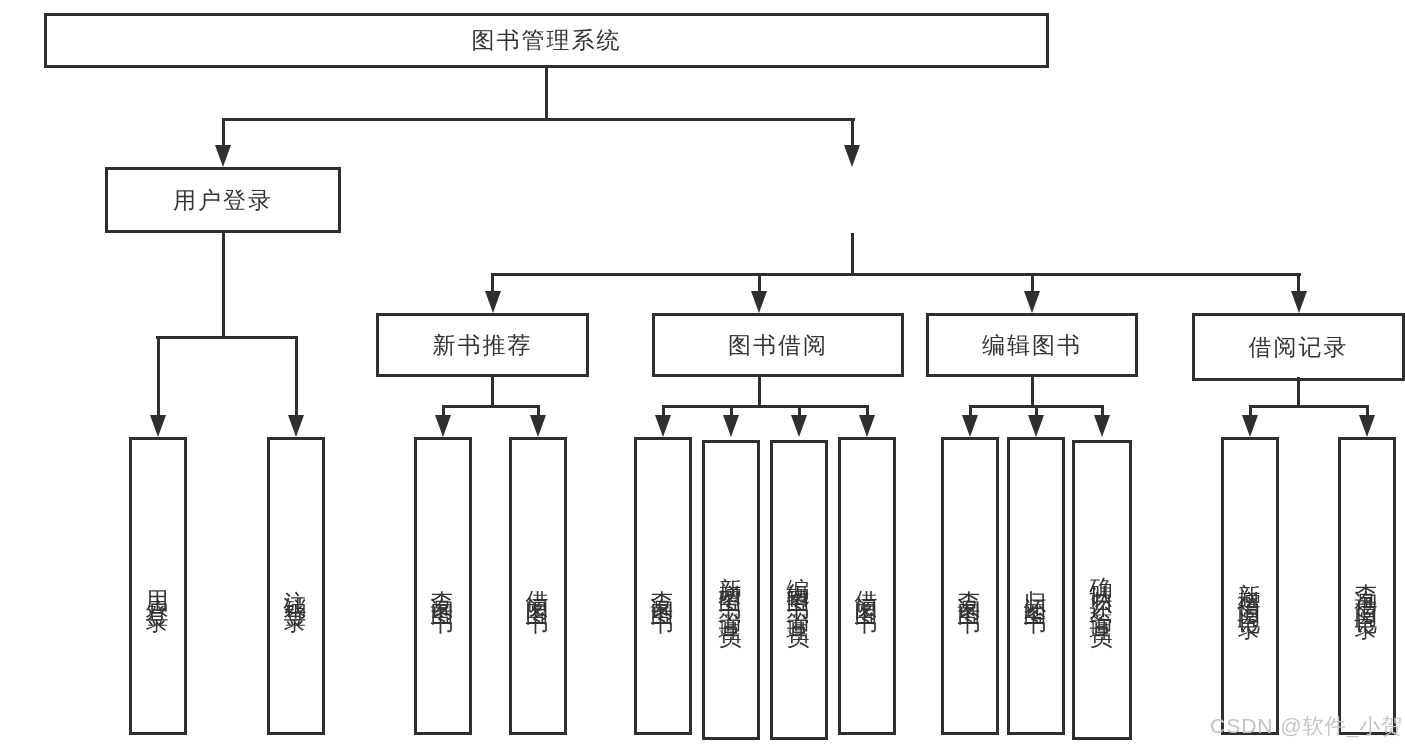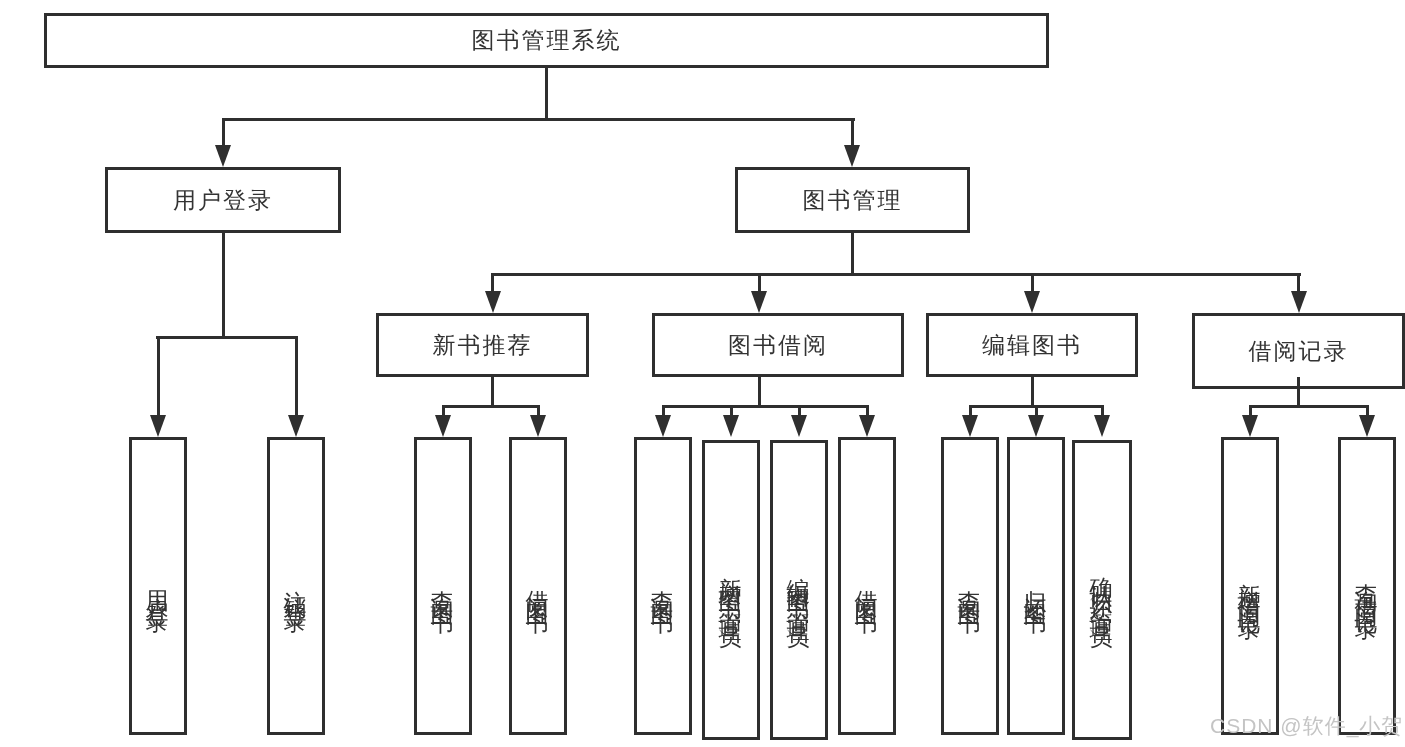--- a/index.html
+++ b/index.html
@@ -41,34 +41,31 @@
 
 <div id="canvas">
 
   <div class="box" style="left:20px;top:13px;width:1005px;height:55px">
     <span class="lbl">图书管理系统</span>
   </div>
 
   <div class="box" style="left:81px;top:167px;width:236px;height:66px">
     <span class="lbl">用户登录</span>
   </div>
-  <div class="box" style="left:711px;top:167px;width:235px;height:66px">
-    <span class="lbl">图书管理</span>
-  </div>
 
   <div class="box" style="left:352px;top:313px;width:213px;height:64px">
     <span class="lbl">新书推荐</span>
   </div>
   <div class="box" style="left:628px;top:313px;width:252px;height:64px">
     <span class="lbl">图书借阅</span>
   </div>
   <div class="box" style="left:902px;top:313px;width:212px;height:64px">
     <span class="lbl">编辑图书</span>
   </div>
-  <div class="box" style="left:1168px;top:313px;width:213px;height:76px">
+  <div class="box" style="left:1168px;top:313px;width:213px;height:68px">
     <span class="lbl">借阅记录</span>
   </div>
 
   <div class="box" style="left:105px;top:437px;width:58px;height:298px">
     <span class="vlbl">用户登录</span>
   </div>
   <div class="box" style="left:243px;top:437px;width:58px;height:298px">
     <span class="vlbl">注销登录</span>
   </div>
 

